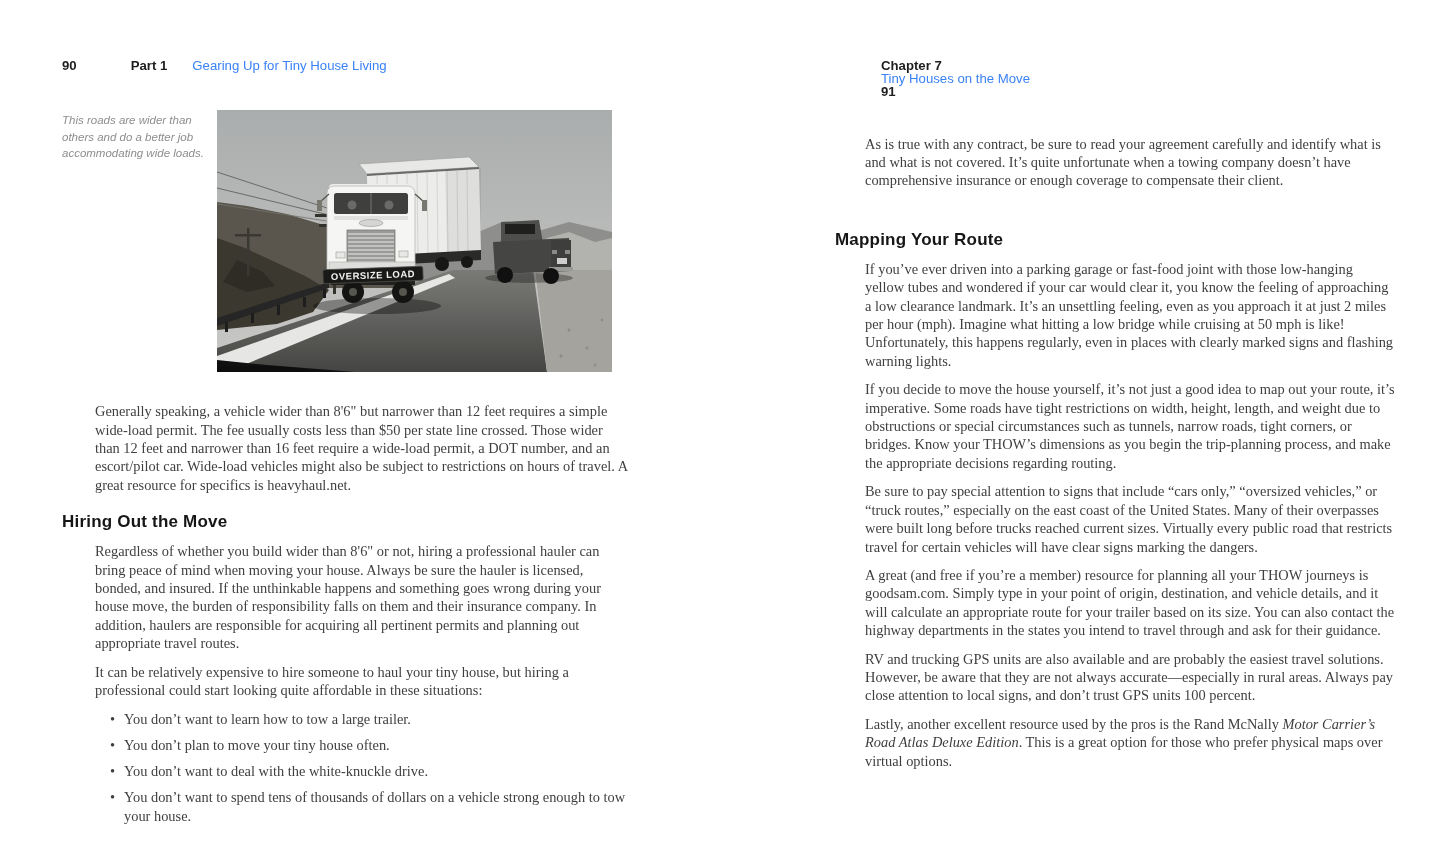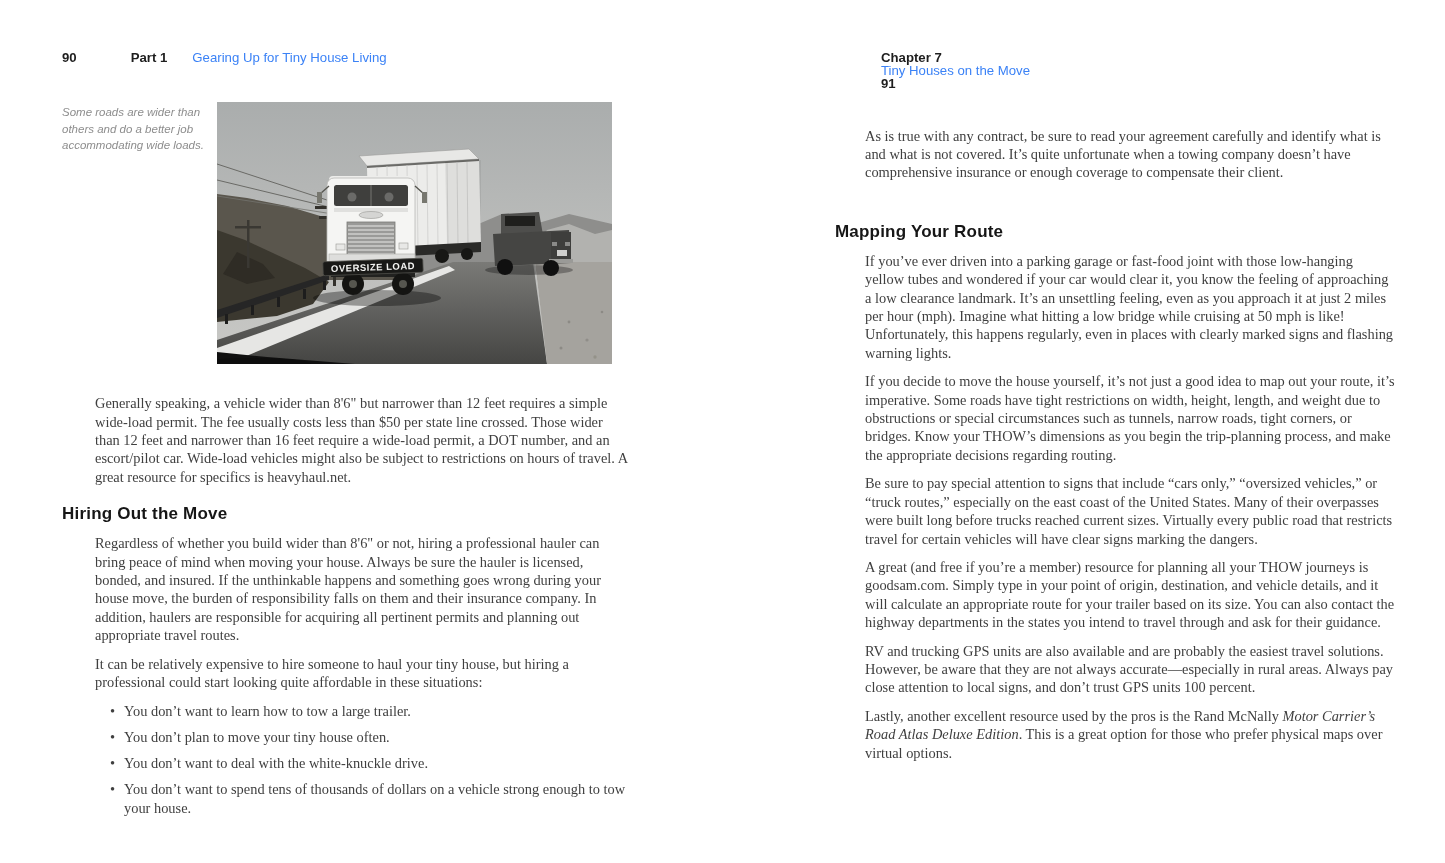--- a/index.html
+++ b/index.html
@@ -2,21 +2,21 @@
 <html><head>
 <meta charset="utf-8">
 <style>
   * { margin:0; padding:0; box-sizing:border-box; }
   html,body { background:#ffffff; }
   body { width:1445px; height:863px; position:relative; overflow:hidden;
          font-family:"Liberation Serif","DejaVu Serif",serif; }
 
   .spread { position:absolute; inset:0; background:#ffffff; }
 
-  .page { position:absolute; top:8px; }
+  .page { position:absolute; top:16px; }
   .page-left  { left:62px;  width:568px; }
   .page-right { left:835px; width:560px; }
 
   
   .page-header { margin-top:43px; display:flex; align-items:baseline;
                  font-family:"Liberation Sans","DejaVu Sans",sans-serif;
                  font-size:13.2px; line-height:1; }
   .hdr-num   { font-weight:bold; color:#1e1e1e; }
   .hdr-label { font-weight:bold; color:#1e1e1e; }
   .hdr-title { color:#3b82f6; margin-left:25px; }
@@ -60,21 +60,21 @@
 
   <div class="page page-left">
 
     <div class="page-header">
       <span class="hdr-num">90</span>
       <span class="hdr-label">Part 1</span>
       <span class="hdr-title">Gearing Up for Tiny House Living</span>
     </div>
 
     <div class="figure-row">
-      <div class="figure-caption">Some roads are wider than others and do a better job accommodating wide loads.</div>
+      <div class="figure-caption">This roads are wider than others and do a better job accommodating wide loads.</div>
 
       <div class="photo-frame">
         <svg width="395" height="262" viewBox="0 0 395 262" xmlns="http://www.w3.org/2000/svg">
           <defs>
             <linearGradient id="g-sky" x1="0" y1="0" x2="0" y2="1">
               <stop offset="0" stop-color="#aaadad"></stop>
               <stop offset="1" stop-color="#c9c9c6"></stop>
             </linearGradient>
             <linearGradient id="g-road" x1="0" y1="0" x2="0" y2="1">
               <stop offset="0" stop-color="#7a7a77"></stop>

